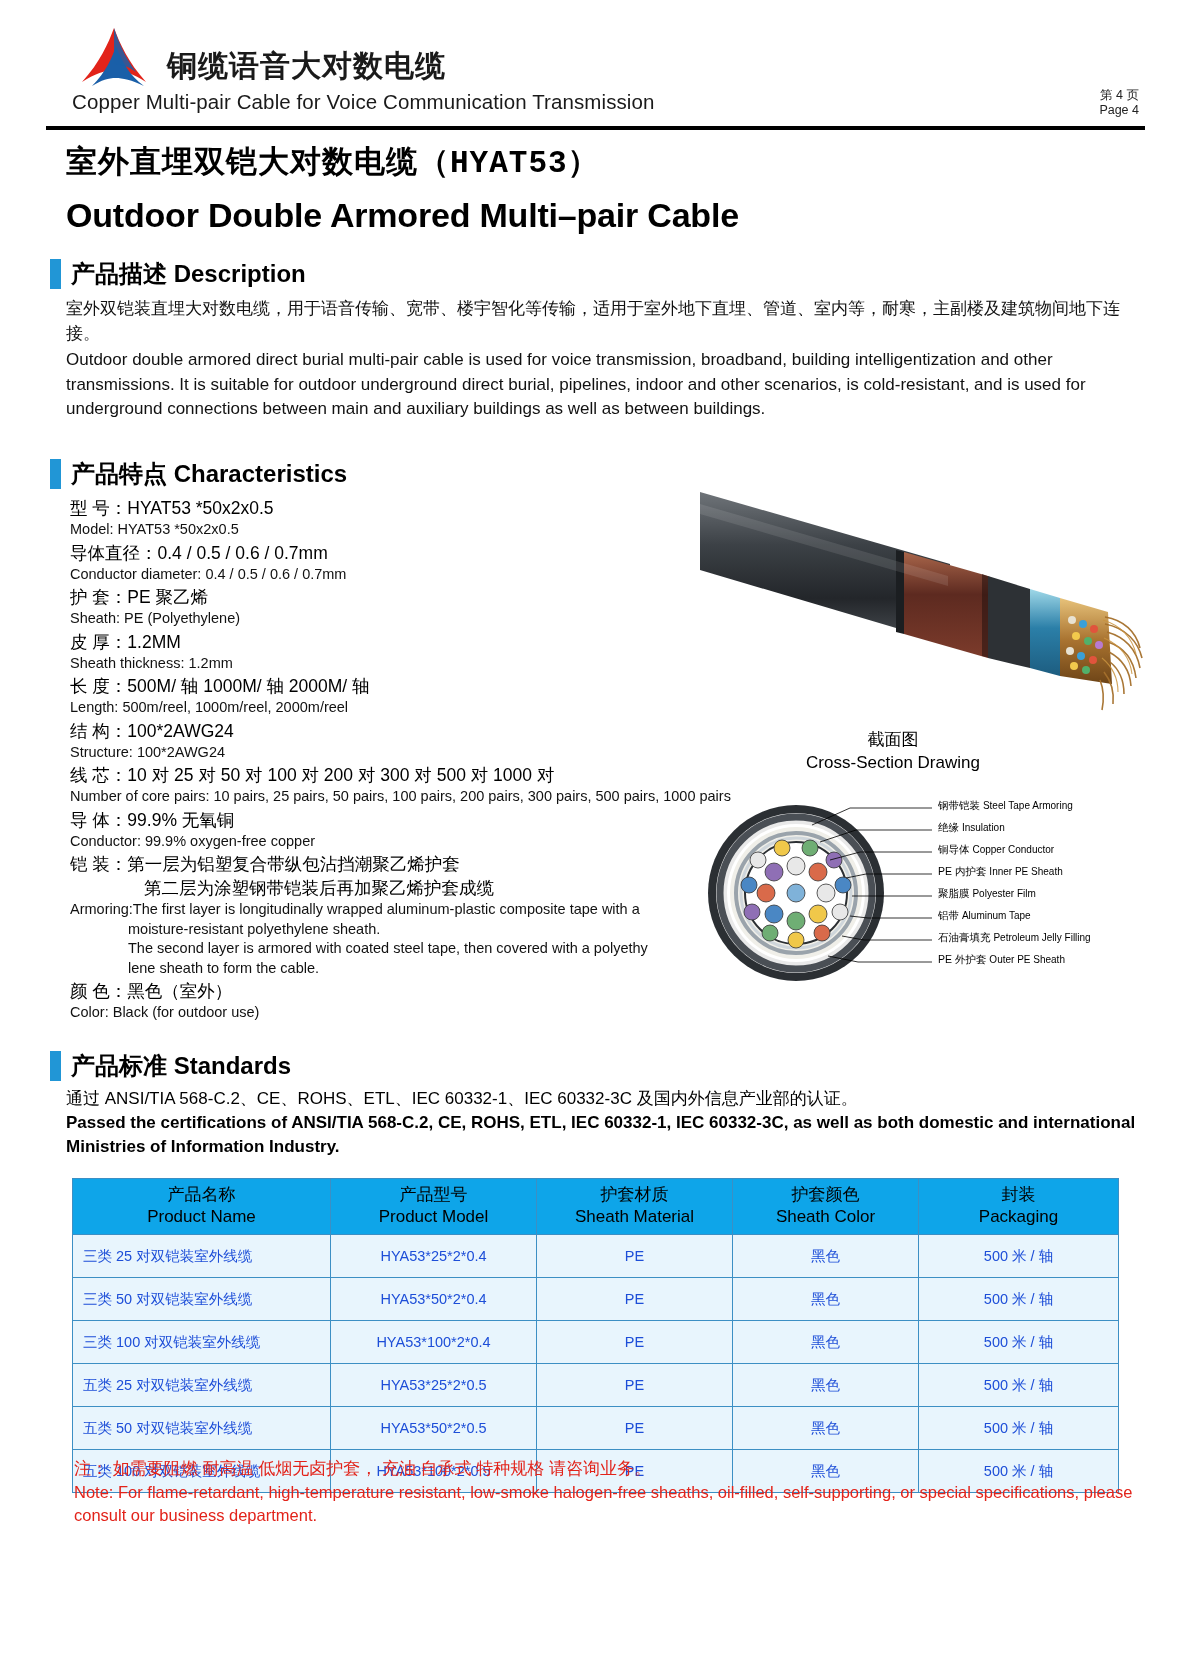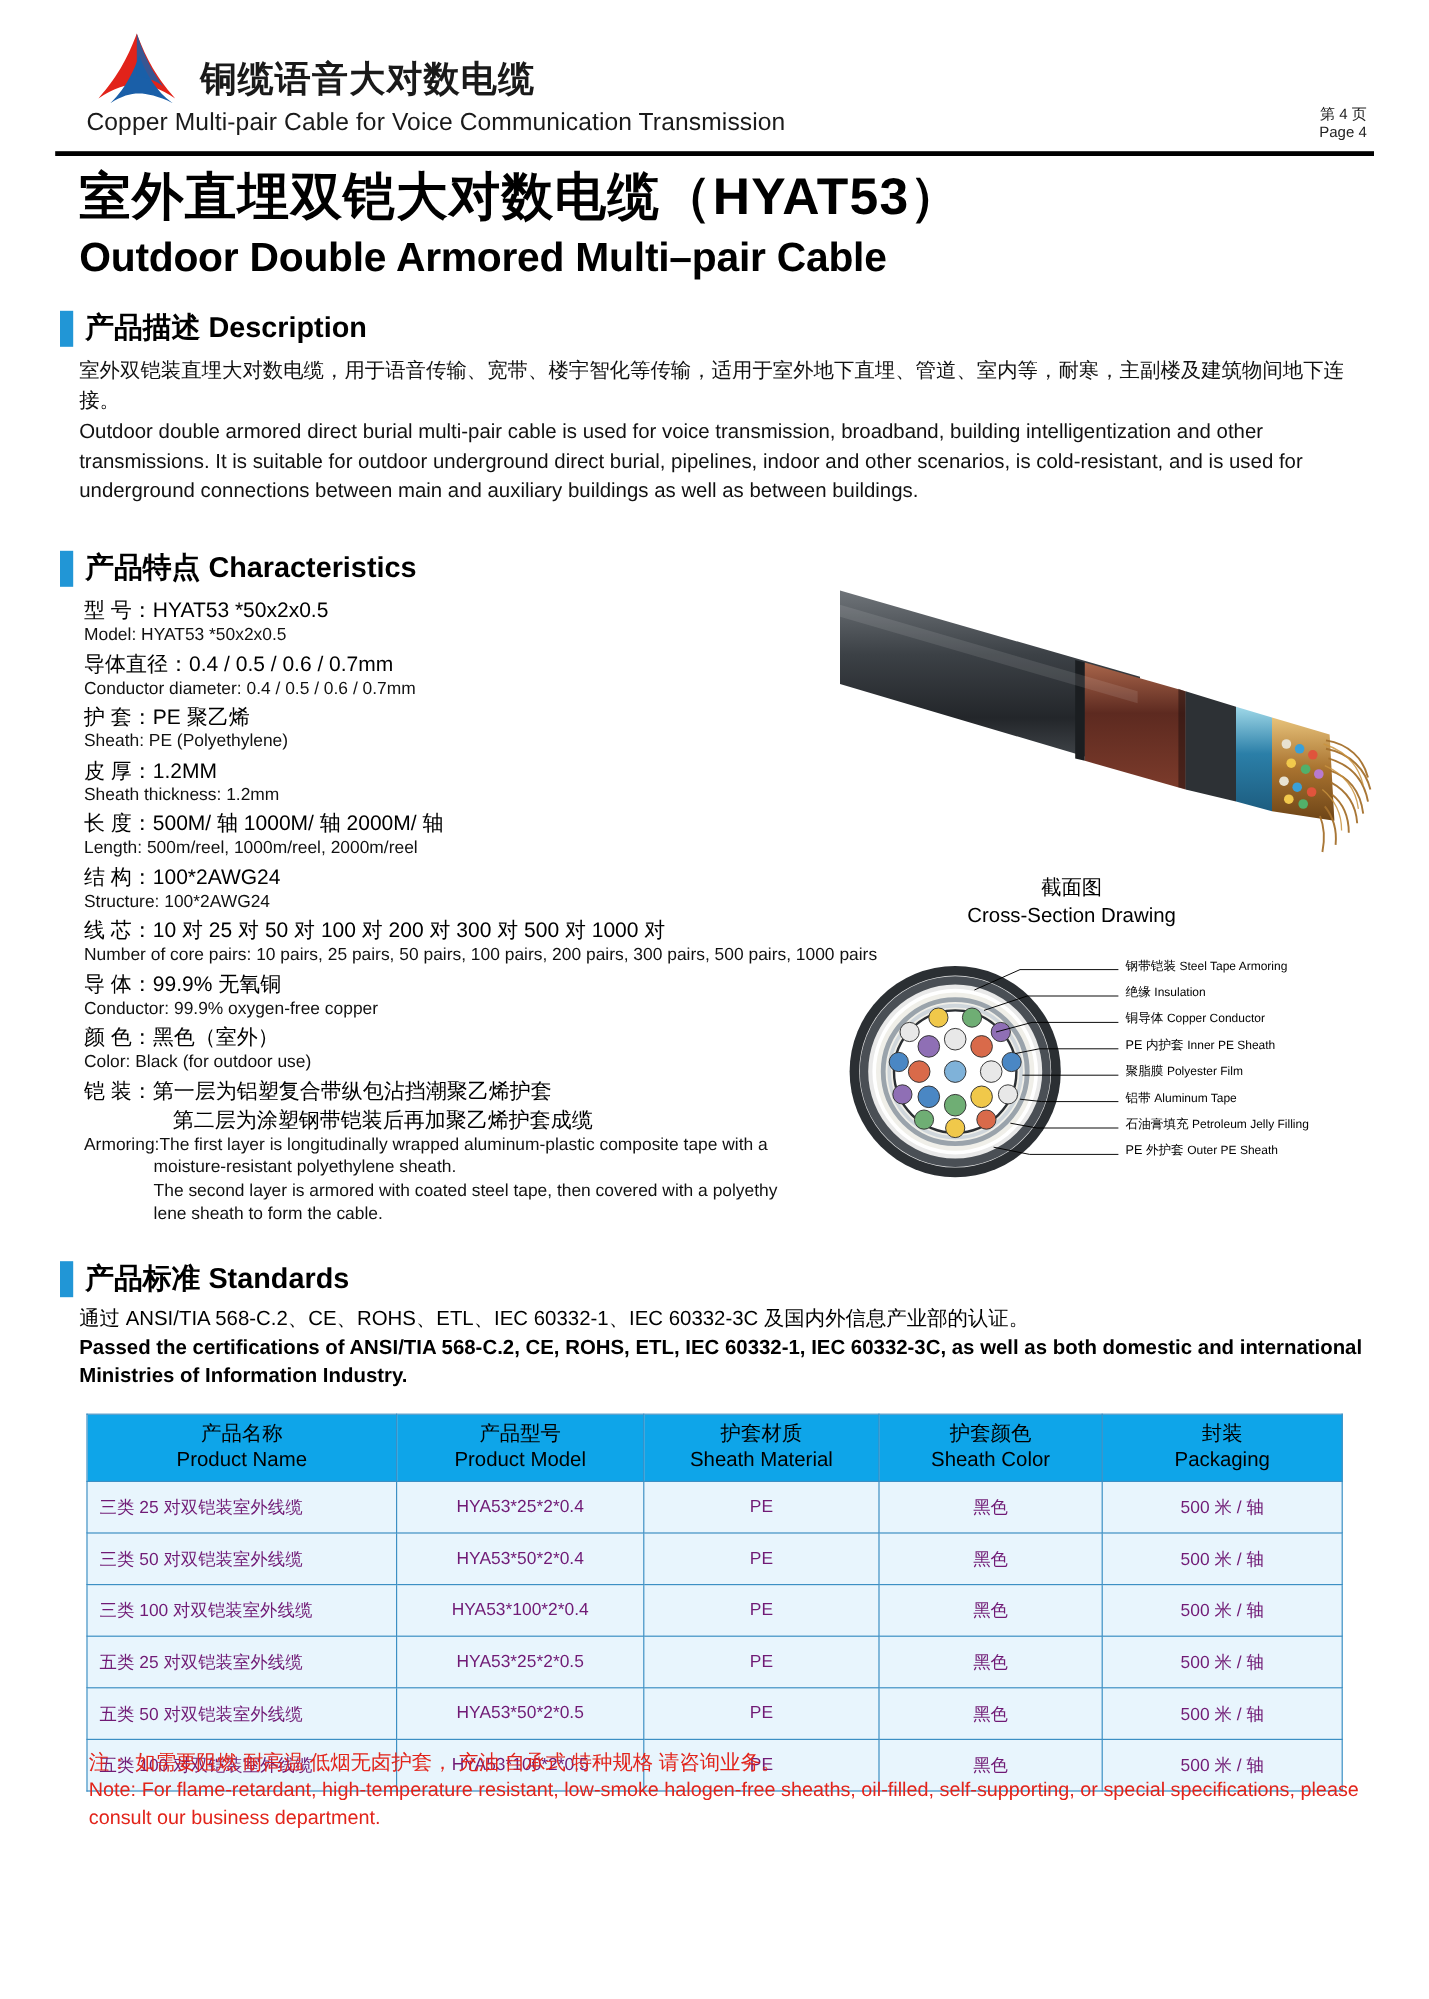--- a/index.html
+++ b/index.html
@@ -74,26 +74,27 @@
   }
 
   
   .title-block {
     position: absolute;
     left: 66px;
     top: 136px;
     width: 1070px;
   }
   .title-cn {
-    font-size: 43px;
+    font-size: 31px;
     font-weight: bold;
     letter-spacing: 1px;
     line-height: 56px;
     color: #000;
     white-space: nowrap;
+    font-family: Liberation Mono, monospace;
   }
   .title-en {
     font-size: 34px;
     font-weight: bold;
     line-height: 42px;
     letter-spacing: -0.2px;
     color: #000;
     margin-top: 2px;
   }
 
@@ -239,21 +240,21 @@
     background: #0ea5e9;
     padding: 4px 2px 6px 2px;
     font-weight: normal;
   }
   .th-cn { font-size: 17px; line-height: 23px; display: block; }
   .th-en { font-size: 17px; line-height: 22px; display: block; }
   table.spec-table tbody td {
     background: #e8f5fd;
     height: 40px;
     font-size: 14.5px;
-    color: #701a75;
+    color: #1d4ed8;
   }
   table.spec-table tbody td.left {
     text-align: left;
     padding-left: 10px;
   }
 
   
   .note {
     position: absolute;
     left: 74px;
@@ -349,31 +350,31 @@
         <div class="cn">线 芯：10 对 25 对 50 对 100 对 200 对 300 对 500 对 1000 对</div>
         <div class="en">Number of core pairs: 10 pairs, 25 pairs, 50 pairs, 100 pairs, 200 pairs, 300 pairs, 500 pairs, 1000 pairs</div>
       </div>
 
       <div class="spec">
         <div class="cn">导 体：99.9% 无氧铜</div>
         <div class="en">Conductor: 99.9% oxygen-free copper</div>
       </div>
 
       <div class="spec">
-        <div class="cn">颜 色：黑色（室外）</div>
-        <div class="en">Color: Black (for outdoor use)</div>
-      </div>
-
-      <div class="spec">
         <div class="cn">铠 装：第一层为铝塑复合带纵包沾挡潮聚乙烯护套</div>
         <div class="cn armor-cn-2">第二层为涂塑钢带铠装后再加聚乙烯护套成缆</div>
         <div class="en">Armoring:The first layer is longitudinally wrapped aluminum-plastic composite tape with a</div>
         <div class="en armor-en-2">moisture-resistant polyethylene sheath.</div>
         <div class="en armor-en-2">The second layer is armored with coated steel tape, then covered with a polyethy</div>
         <div class="en armor-en-2">lene sheath to form the cable.</div>
+      </div>
+
+      <div class="spec">
+        <div class="cn">颜 色：黑色（室外）</div>
+        <div class="en">Color: Black (for outdoor use)</div>
       </div>
 
     </div>
   </div>
 
   <div class="photo">
     <svg width="450" height="280" viewBox="0 0 450 280" xmlns="http://www.w3.org/2000/svg">
       <defs>
         <linearGradient id="jacket" x1="0" y1="0" x2="0" y2="1">
           <stop offset="0%" stop-color="#6f7479"></stop>

